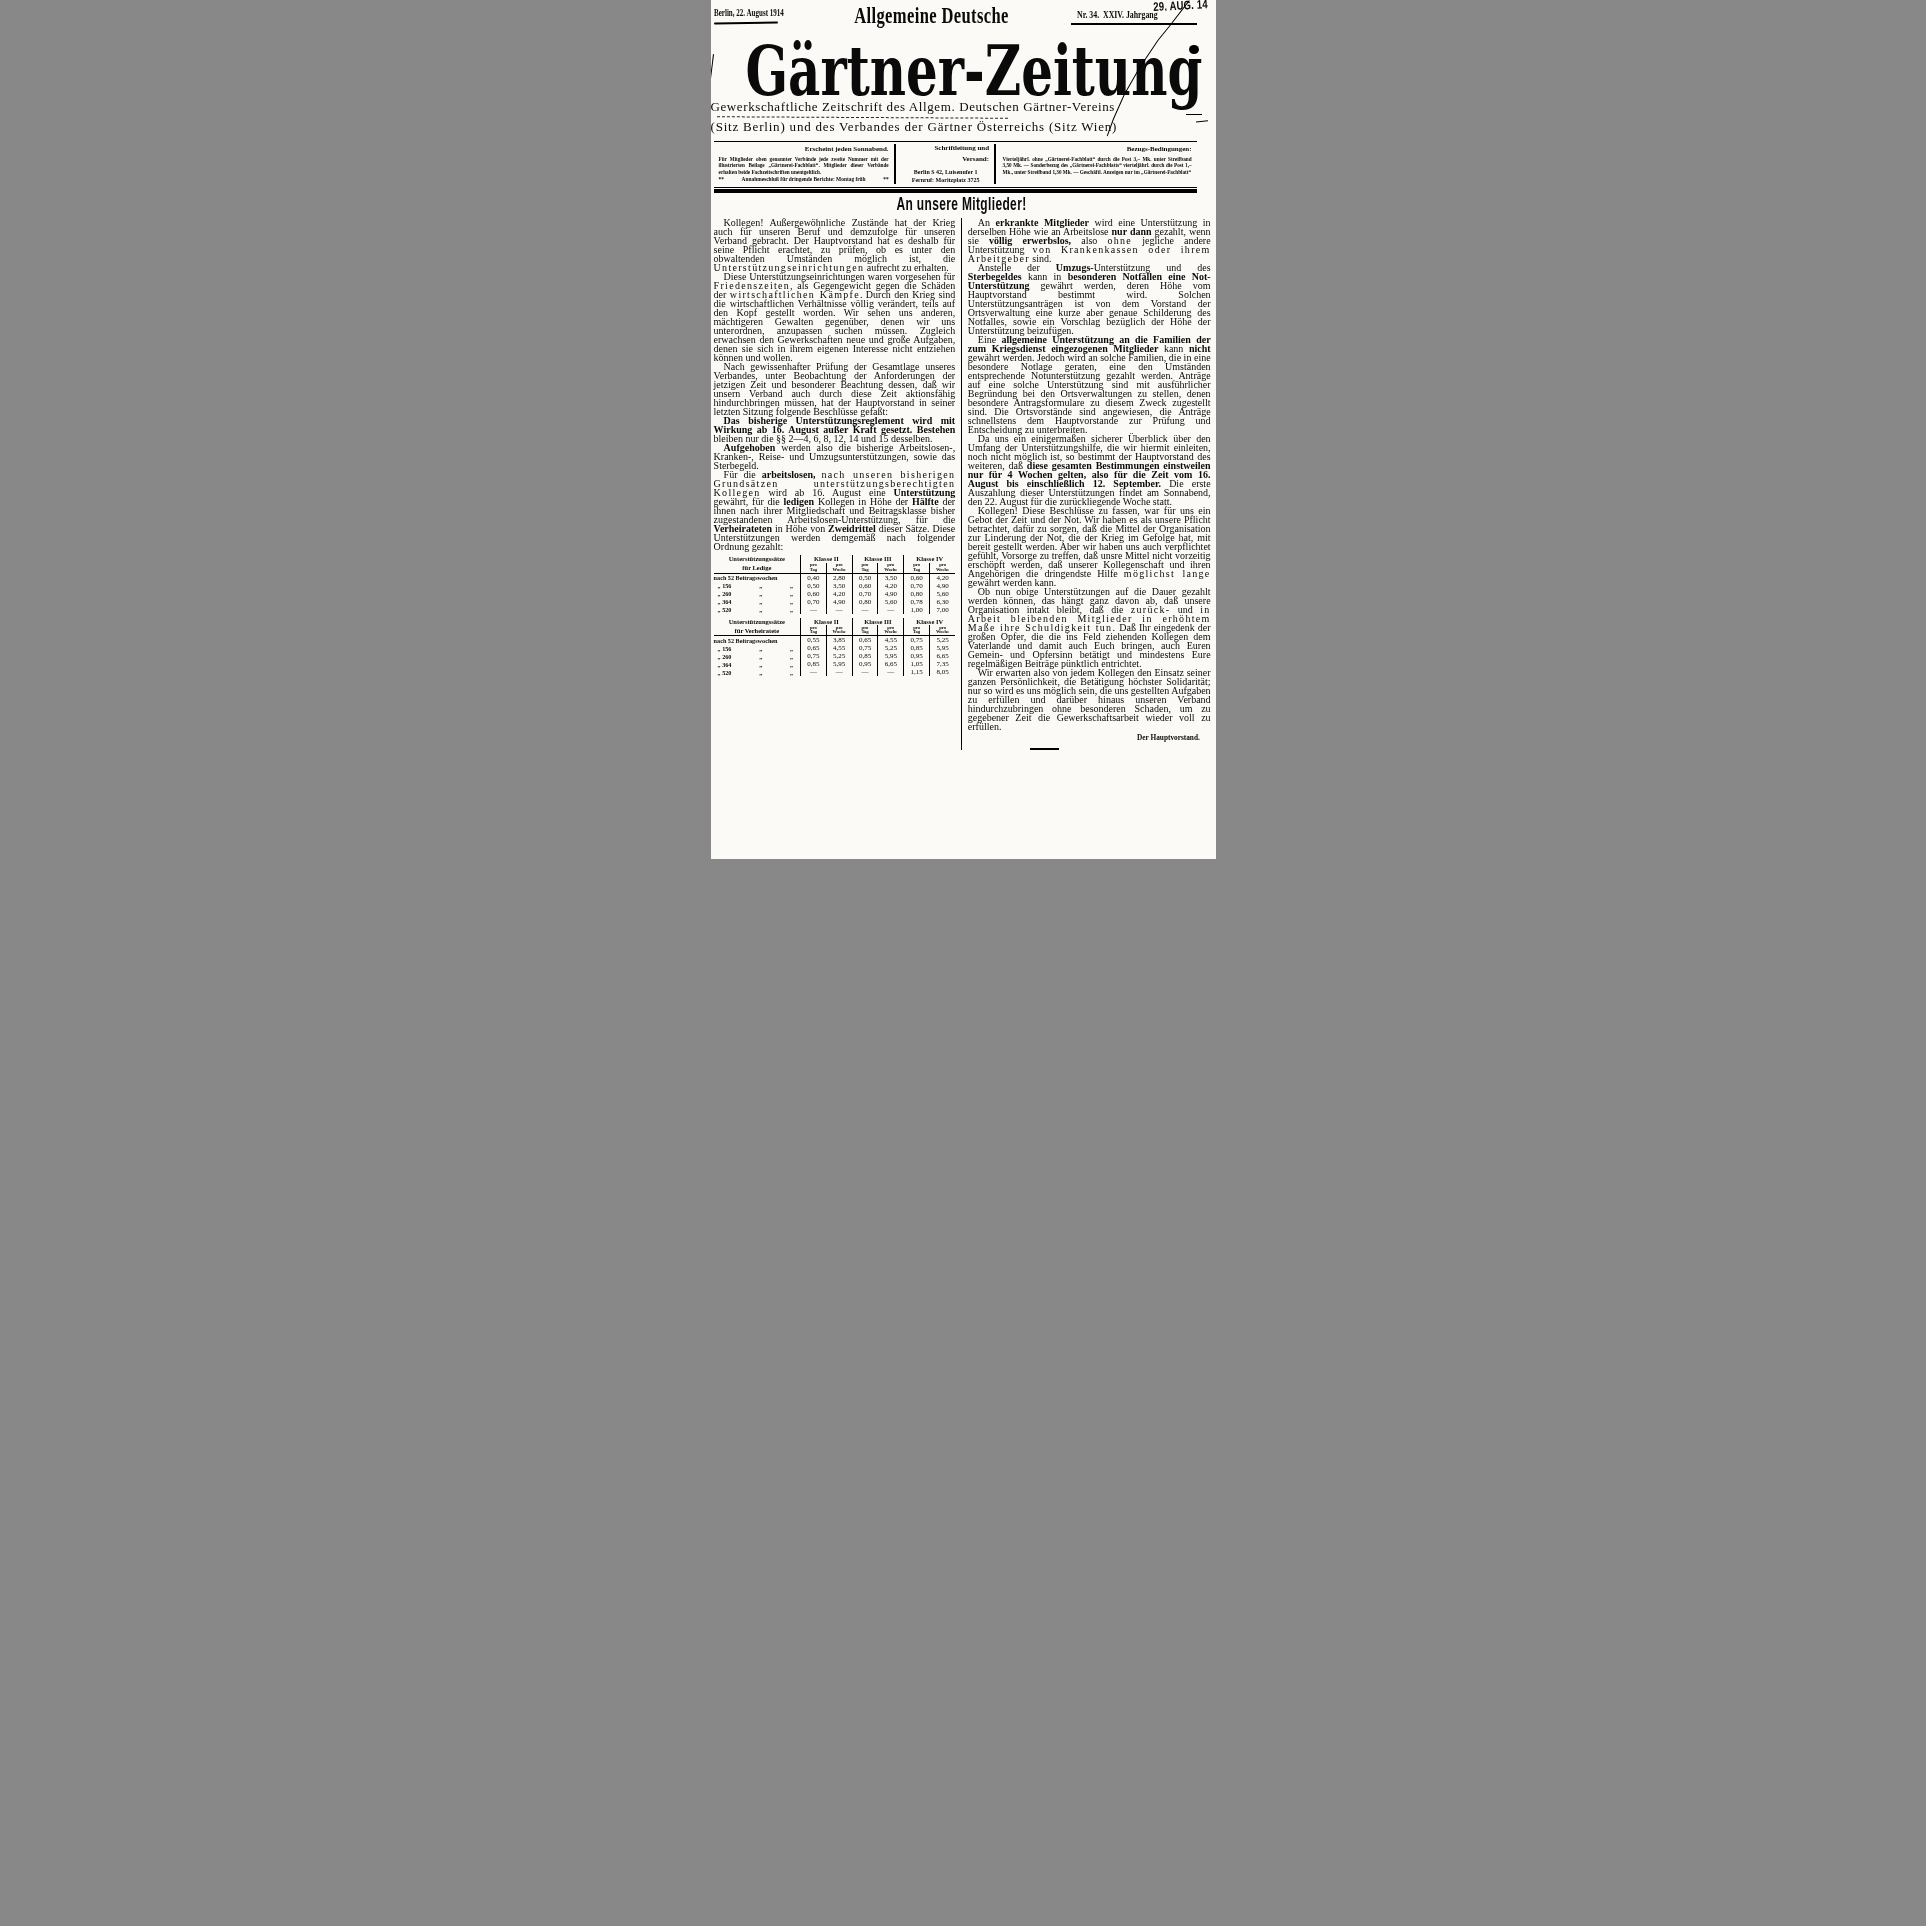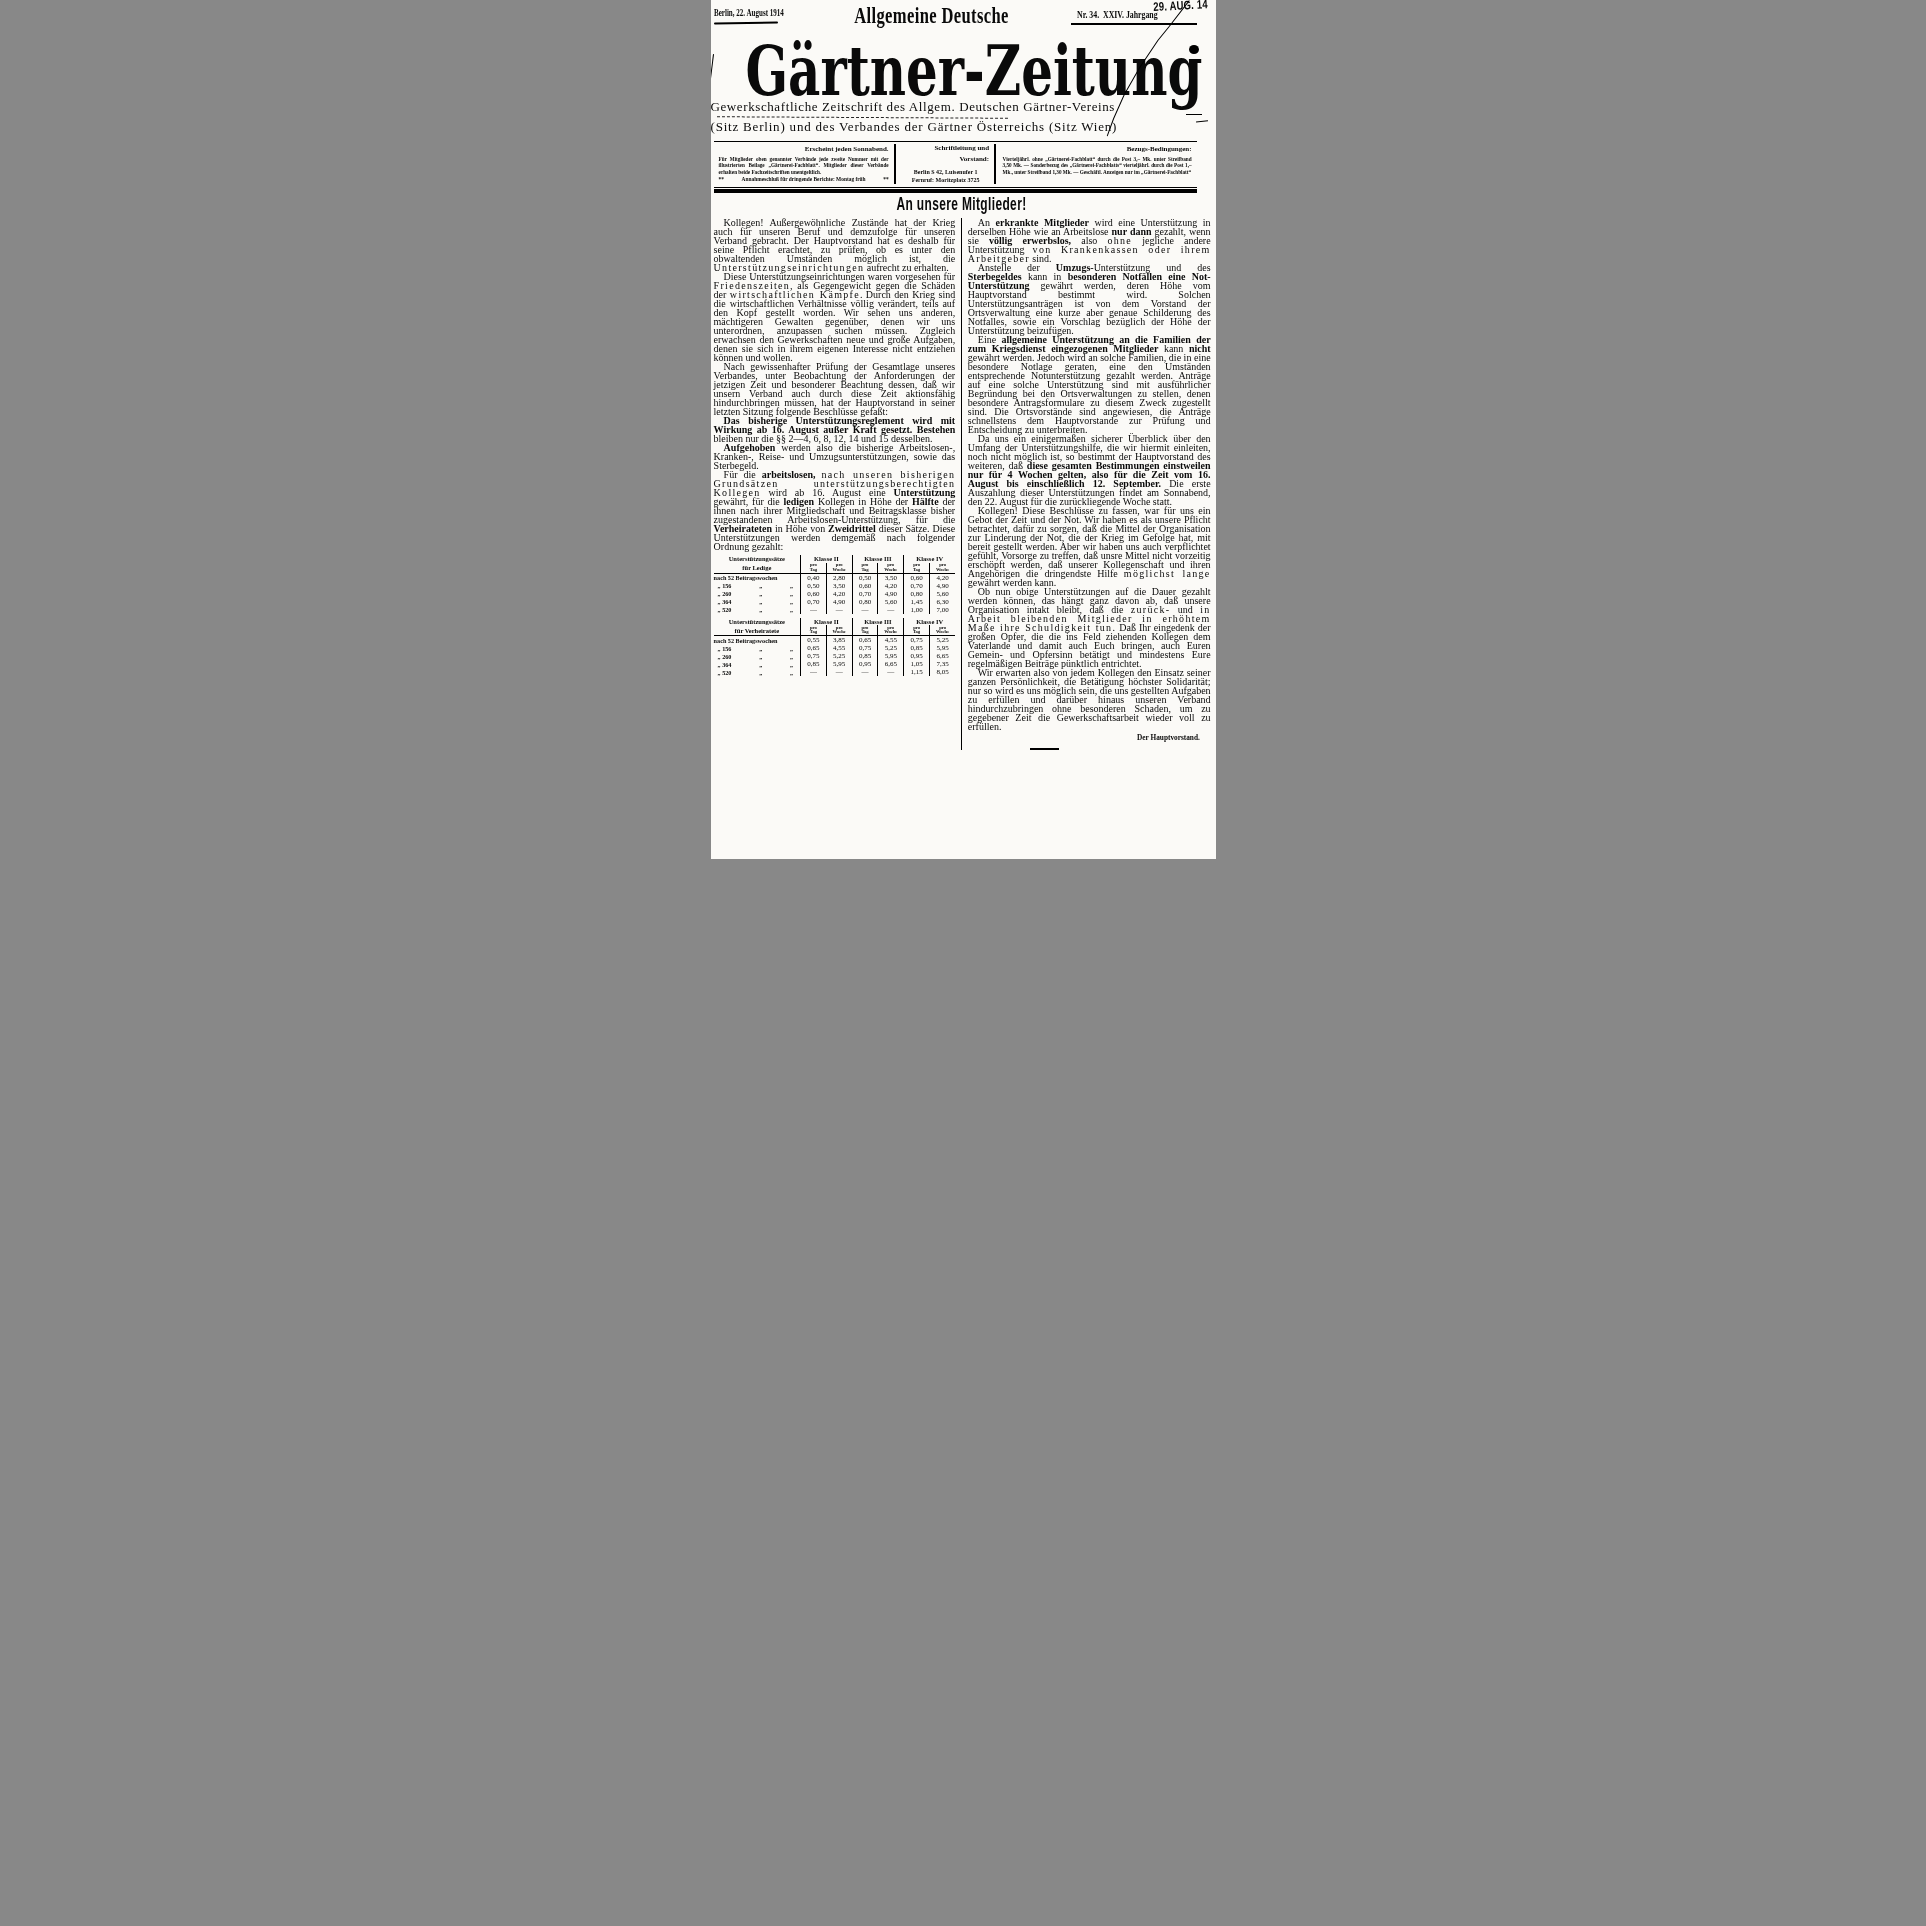--- a/index.html
+++ b/index.html
@@ -111,21 +111,21 @@
         <div class="box-body" data-name="info-box-body">Für Mitglieder oben genannter Verbände jede zweite Nummer mit der illustrierten Beilage „Gärtnerei-Fachblatt“. Mitglieder dieser Verbände erhalten beide Fachzeitschriften unentgeltlich.</div>
         <div class="box-note" data-name="info-box-note">
           <span data-name="star-ornament">**</span>
           <span data-name="note-text">Annahmeschluß für dringende Berichte: Montag früh</span>
           <span data-name="star-ornament">**</span>
         </div>
       </div>
       <div class="vsep" data-name="triple-rule-divider"></div>
       <div class="box box2" data-name="info-box-editorial">
         <div class="box-h tight" data-name="editorial-heading-1">Schriftleitung und</div>
-        <div class="box-h tight" data-name="editorial-heading-2">Vorstand:</div>
+        <div class="box-h tight" data-name="editorial-heading-2">Versand:</div>
         <div class="b2-gap"></div>
         <div class="b2-line" data-name="editorial-address">Berlin S 42, Luisenufer 1</div>
         <div class="b2-line" data-name="editorial-phone">Fernruf: Moritzplatz 3725</div>
       </div>
       <div class="vsep" data-name="triple-rule-divider"></div>
       <div class="box box3" data-name="info-box-subscription">
         <div class="box-h" data-name="subscription-heading">Bezugs-Bedingungen:</div>
         <div class="box-body" data-name="subscription-body">Vierteljährl. ohne „Gärtnerei-Fachblatt“ durch die Post 3,– Mk. unter Streifband 3,50 Mk. — Sonderbezug des „Gärtnerei-Fachblatts“ vierteljährl. durch die Post 1,– Mk., unter Streifband 1,30 Mk. — Geschäftl. Anzeigen nur im „Gärtnerei-Fachblatt“</div>
       </div>
     </div>
@@ -225,21 +225,21 @@
                 <div class="lblflex">
                   <span>„ 364</span>
                   <span>„</span>
                   <span>„</span>
                 </div>
               </td>
               <td class="t-val" data-name="rate-value">0,70</td>
               <td class="t-val" data-name="rate-value">4,90</td>
               <td class="t-val" data-name="rate-value">0,80</td>
               <td class="t-val" data-name="rate-value">5,60</td>
-              <td class="t-val" data-name="rate-value">1,45</td>
+              <td class="t-val" data-name="rate-value">0,78</td>
               <td class="t-val" data-name="rate-value">6,30</td>
             </tr>
             <tr data-name="table-row">
               <td class="t-lbl" data-name="row-label">
                 <div class="lblflex">
                   <span>„ 520</span>
                   <span>„</span>
                   <span>„</span>
                 </div>
               </td>

